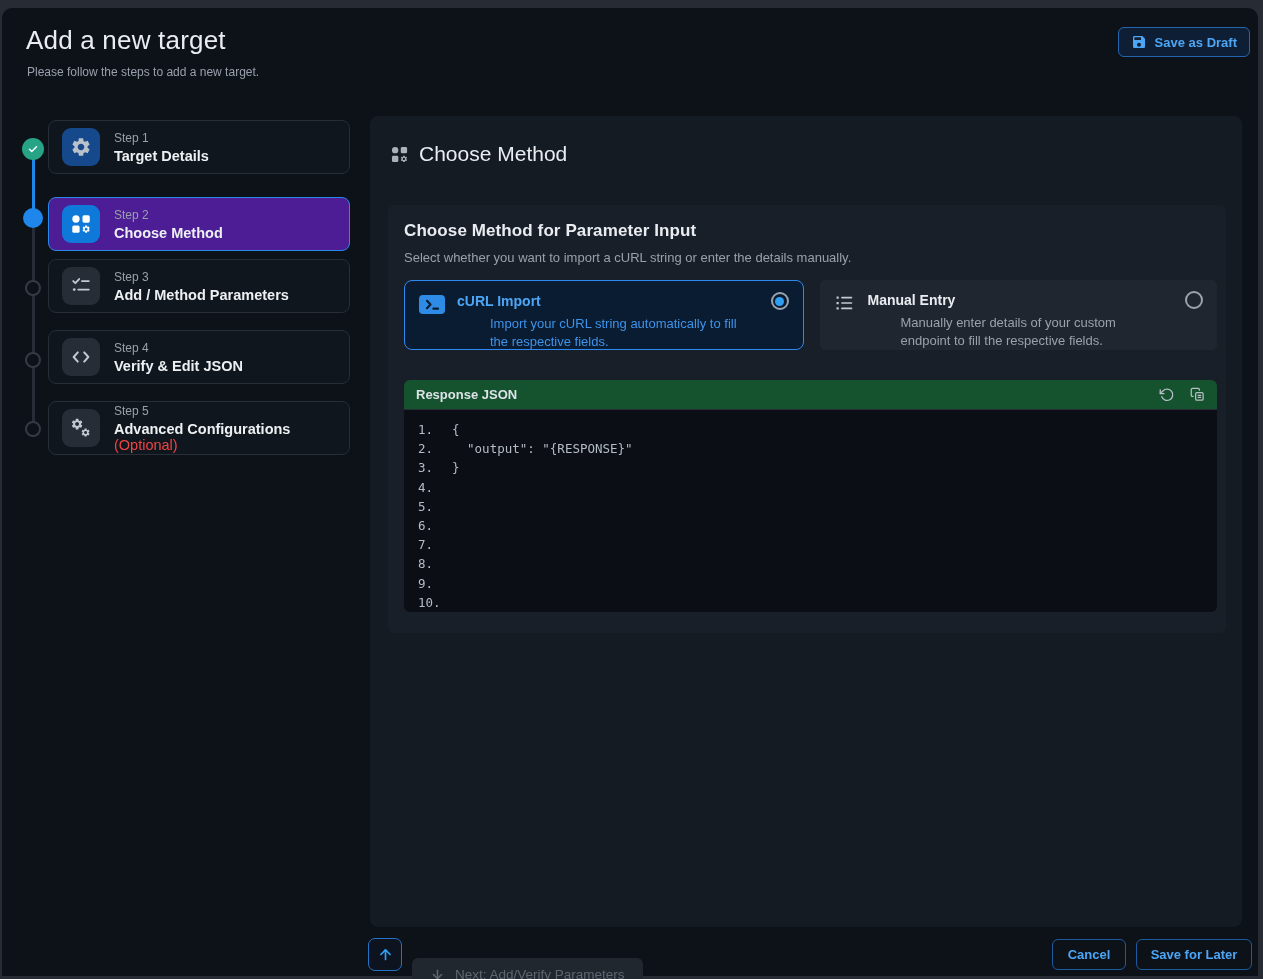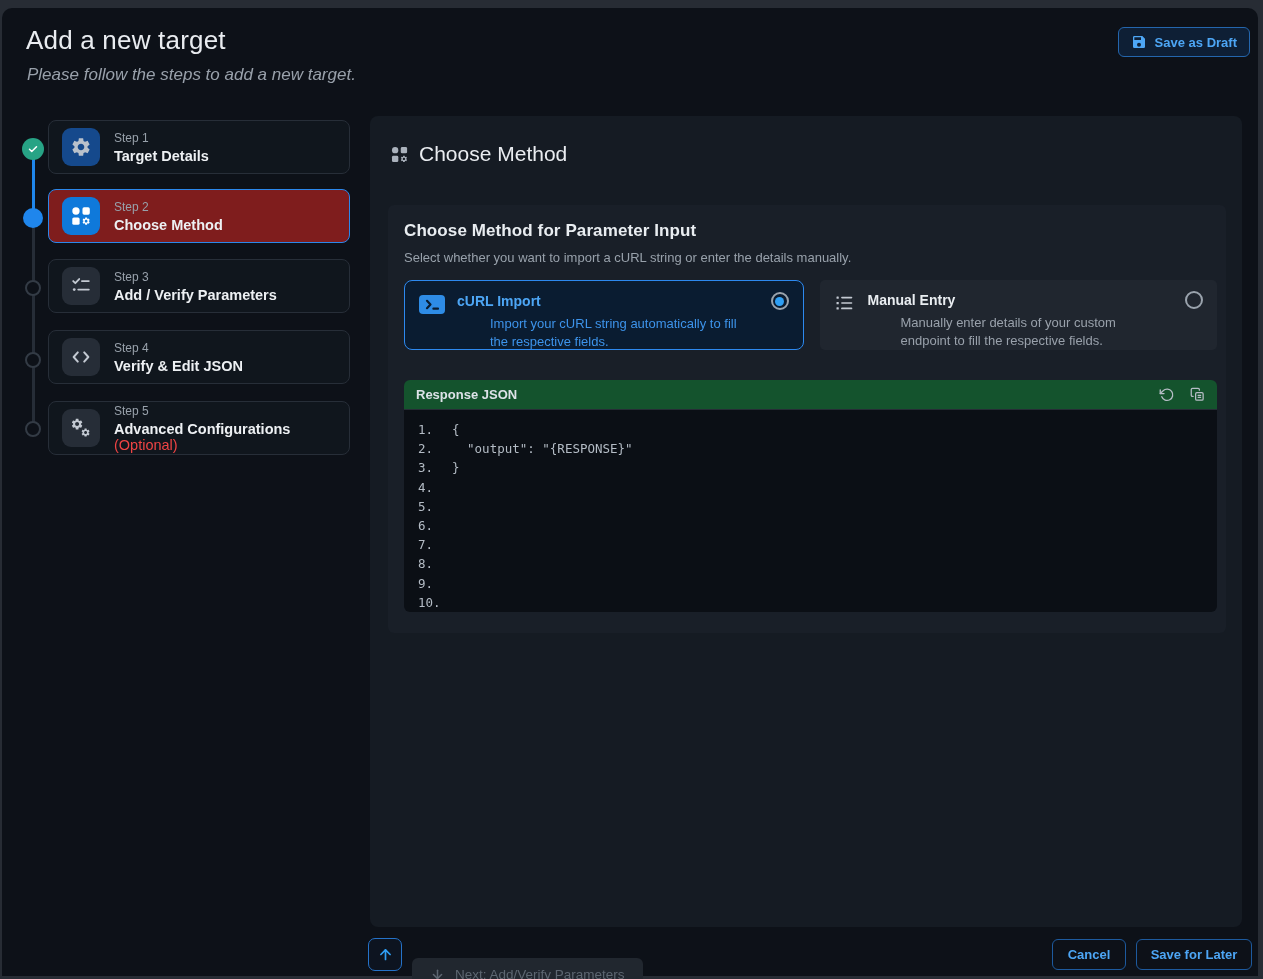--- a/index.html
+++ b/index.html
@@ -9,21 +9,21 @@
     font-family:"Liberation Sans", sans-serif;
     position:relative; overflow:hidden;
     -webkit-font-smoothing:antialiased;
   }
   .page {
     position:absolute; top:8px; left:2px; right:5px; bottom:3px;
     background:#0d1118; border-radius:10px 10px 0 0;
   }
   
   .page-title { position:absolute; left:24px; top:17px; font-size:26px; font-weight:400; color:#e9ecf0; letter-spacing:.2px; }
-  .page-sub   { position:absolute; left:25px; top:57px; font-size:17px; color:#99a1ab;font-style:italic; }
+  .page-sub   { position:absolute; left:25px; top:57px; font-size:12px; color:#99a1ab; }
   .btn-savedraft {
     position:absolute; top:19px; right:8px; height:30px; padding:0 12px;
     display:flex; align-items:center; gap:8px;
     background:#0e1f35; border:1px solid #2466ad; border-radius:6px;
     color:#4da6f5; font-size:13px; font-weight:700; cursor:pointer;
     font-family:"Liberation Sans", sans-serif;
   }
   .btn-savedraft svg { width:16px; height:16px; }
 
   
@@ -39,21 +39,21 @@
   .tl-o { position:absolute; left:23px; width:16px; height:16px; border-radius:50%; border:2.5px solid #333b45; background:#0d1118; }
   .o3 { top:272px; } .o4 { top:344px; } .o5 { top:413px; }
 
   
   .step-card {
     position:absolute; left:46px; width:302px; height:54px;
     background:#10161d; border:1px solid #272e38; border-radius:8px;
     display:flex; align-items:center; gap:14px; padding:0 13px; cursor:pointer;
   }
   .s1 { top:112px; } .s2 { top:181px; } .s3 { top:251px; } .s4 { top:322px; } .s5 { top:393px; }
-  .step-card.active { background:#7f1d1d; border:1.5px solid #2b87ea; }
+  .step-card.active { background:#4c1d95; border:1.5px solid #2b87ea;margin-top:8px; }
   .step-icon {
     width:38px; height:38px; border-radius:9px; flex:0 0 auto;
     display:flex; align-items:center; justify-content:center;
   }
   .step-icon svg { width:22px; height:22px; }
   .icon-step1 { background:#15498c; color:#b9c1cb; }
   .icon-step2 { background:#0f79da; color:#ffffff; }
   .icon-gray  { background:#262d37; color:#c3c9d2; }
   .step-label { font-size:12px; color:#98a1ab; margin-bottom:3px; }
   .step-title { font-size:14.5px; font-weight:700; color:#edf0f3; }
@@ -264,21 +264,21 @@
   </div>
 
   <div class="step-card s3">
     <div class="step-icon icon-gray">
         <svg>
           <use href="#i-checklist"></use>
         </svg>
       </div>
     <div class="step-text">
       <div class="step-label">Step 3</div>
-      <div class="step-title"><span>Add / Verify Parameters</span></div>
+      <div class="step-title"><span>Add / Method Parameters</span></div>
     </div>
   </div>
 
   <div class="step-card s4">
     <div class="step-icon icon-gray">
         <svg>
           <use href="#i-code"></use>
         </svg>
       </div>
     <div class="step-text">

